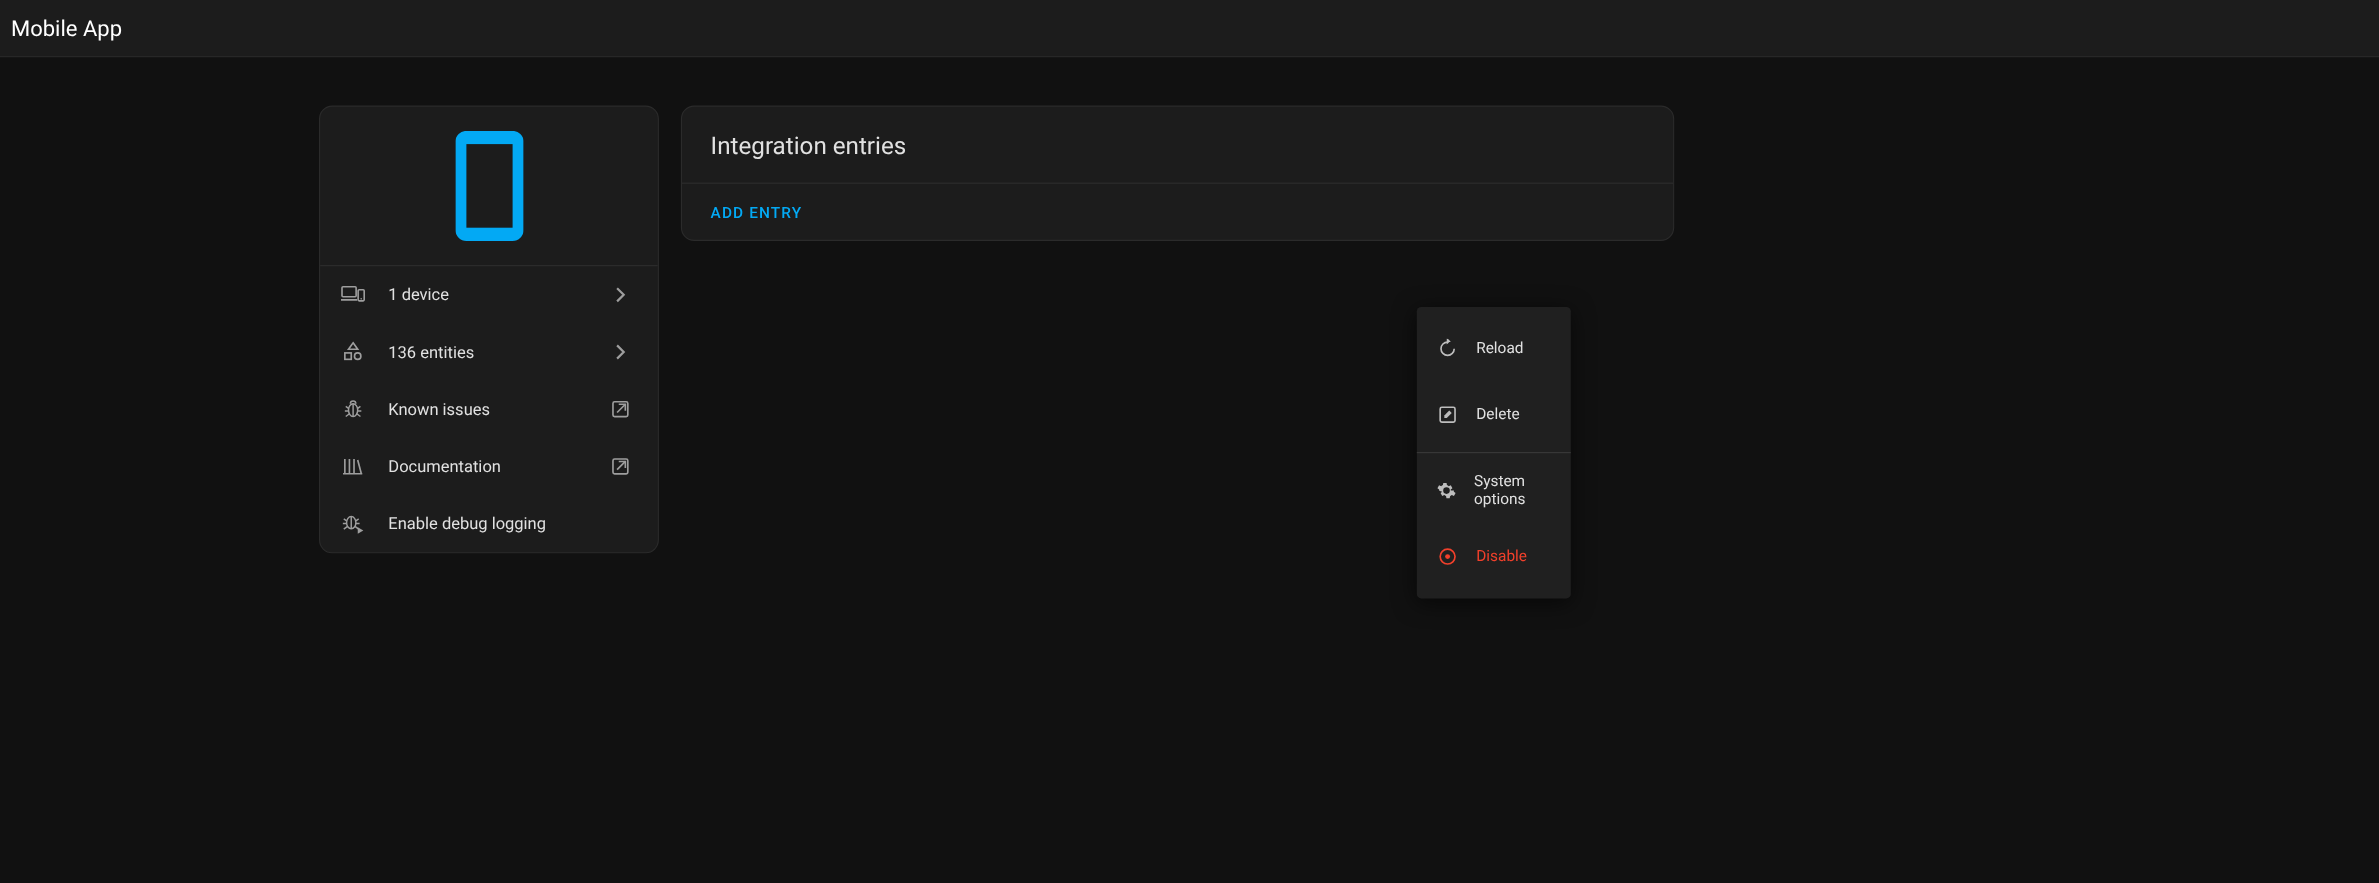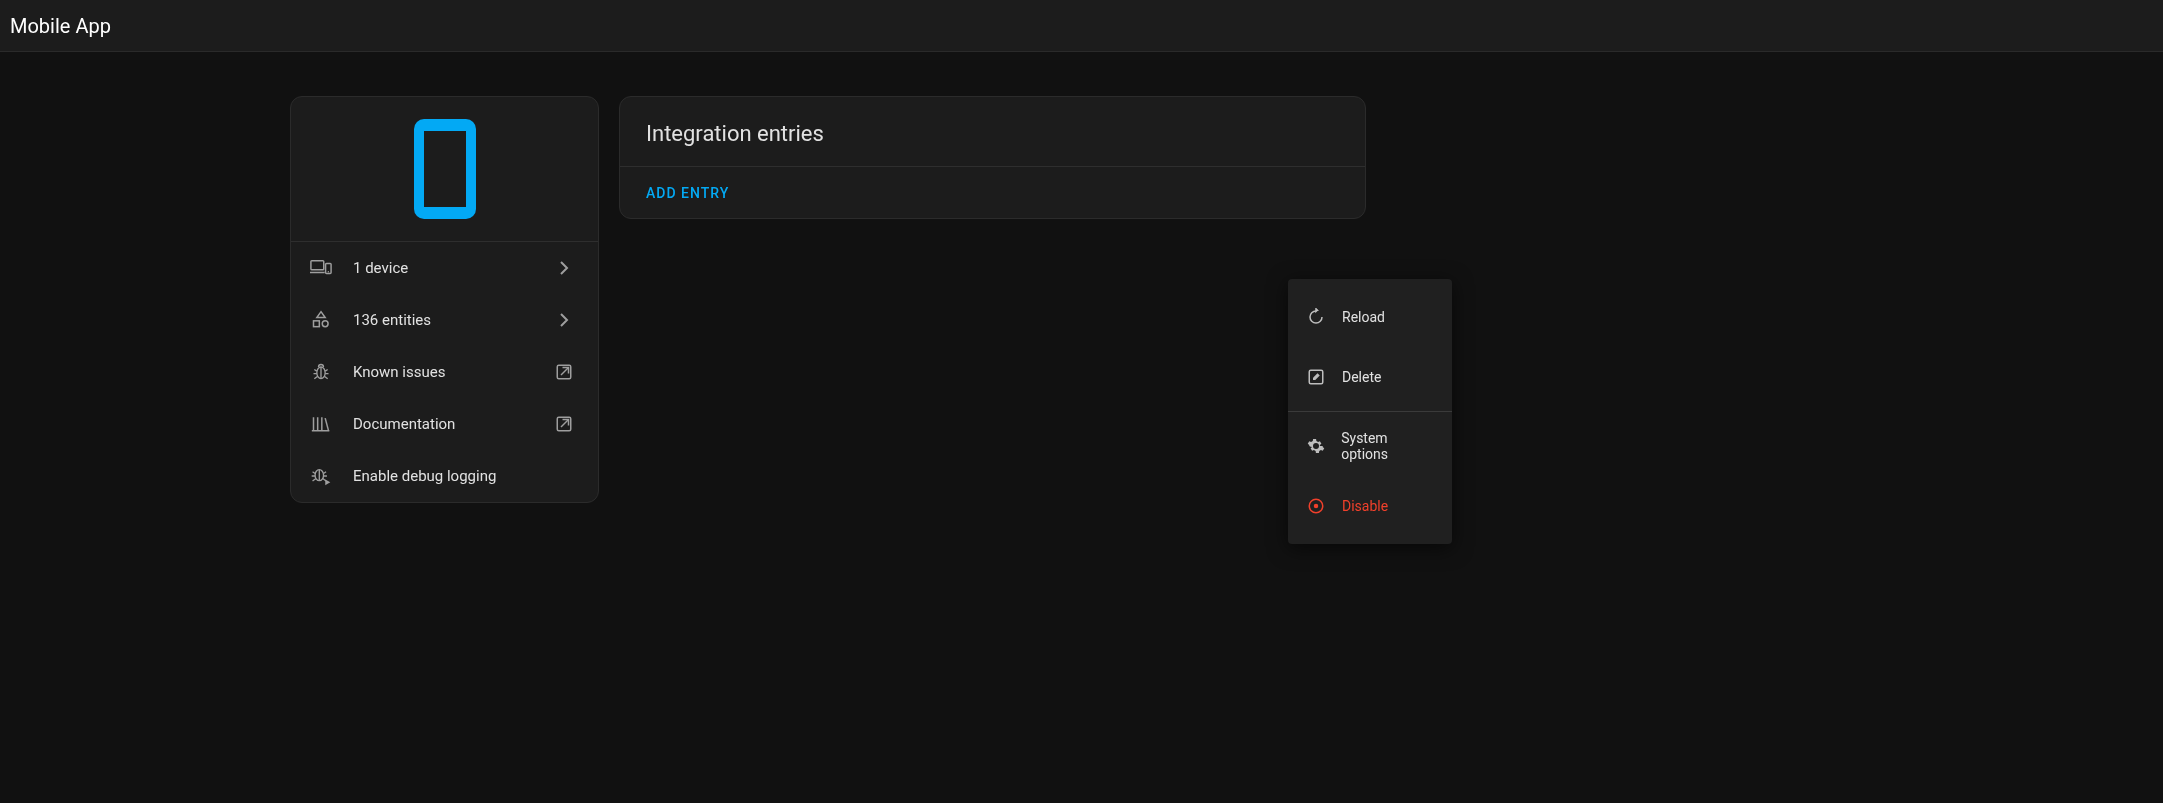--- a/index.html
+++ b/index.html
@@ -73,21 +73,21 @@
     color: #e1e1e1;
   }
   .side-trailing {
     width: 24px; height: 24px;
     display: flex; align-items: center; justify-content: center;
     color: #9e9e9e;
   }
 
   
   .main-card {
-    width: 747px;
+    width: 903px;
     background: #1c1c1c;
     border-radius: 12px;
     border: 1px solid #2b2b2b;
     position: relative;
   }
   .main-title {
     font-size: 22px;
     font-weight: 400;
     color: #e1e1e1;
     padding: 24px 26px 20px 26px;
@@ -130,21 +130,21 @@
     letter-spacing: 1px;
     font-weight: 500;
     cursor: pointer;
   }
 
   
   .dropdown {
     position: absolute;
     left: 1288px;
     top: 227px;
-    width: 164px;
+    width: 140px;
     background: #202020;
     border-radius: 4px;
     box-shadow: 0 4px 20px rgba(0,0,0,0.6);
     padding: 8px 0;
     z-index: 10;
   }
   .menu-item {
     display: flex;
     align-items: center;
     height: 60px;

